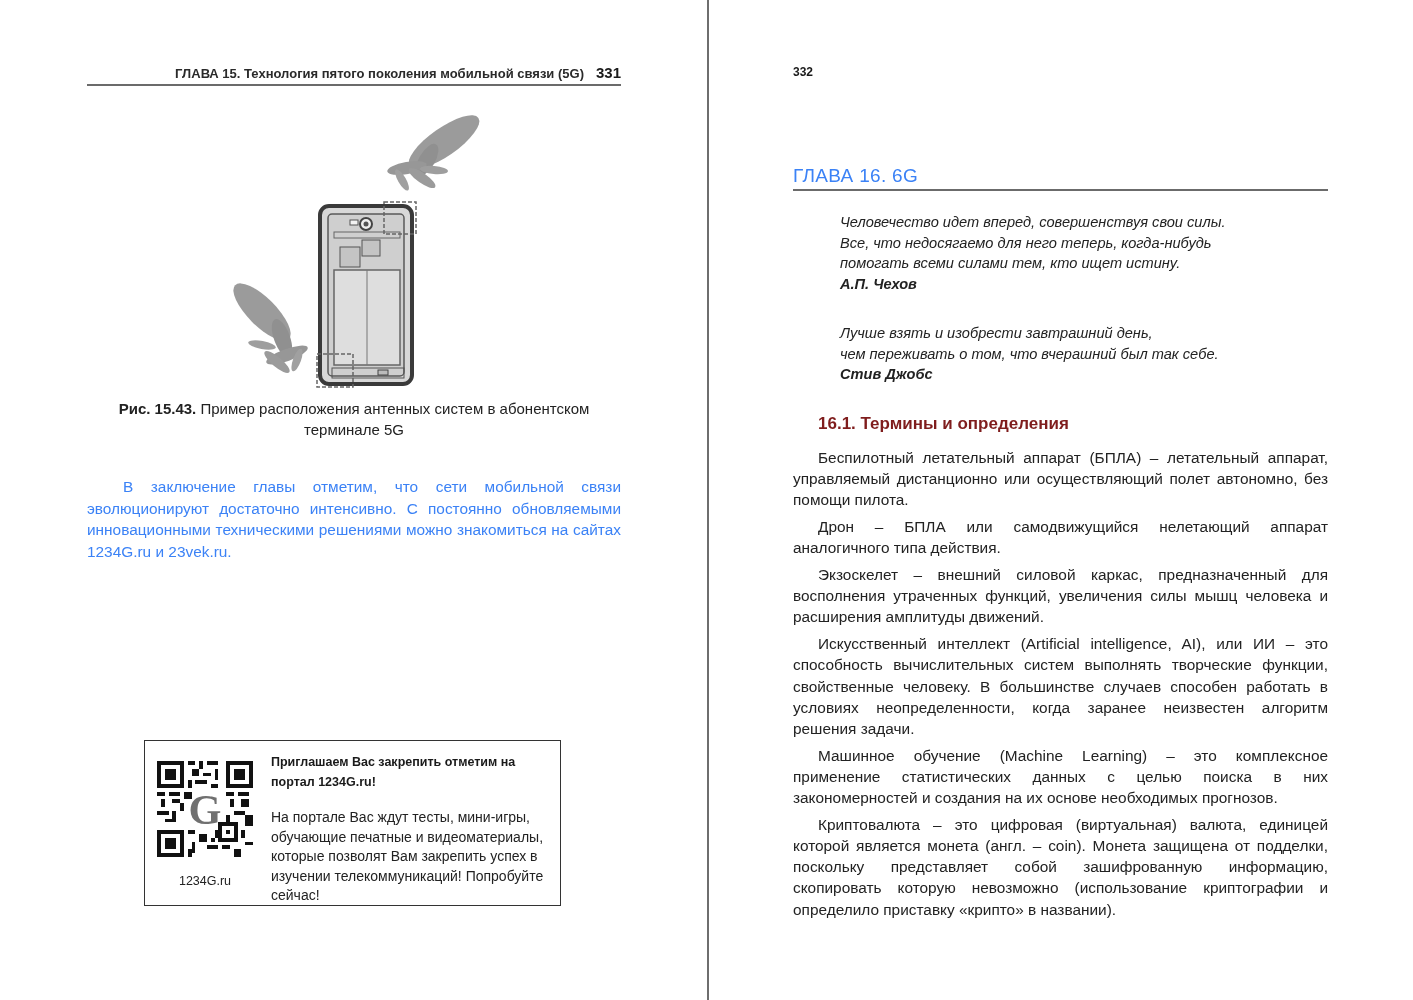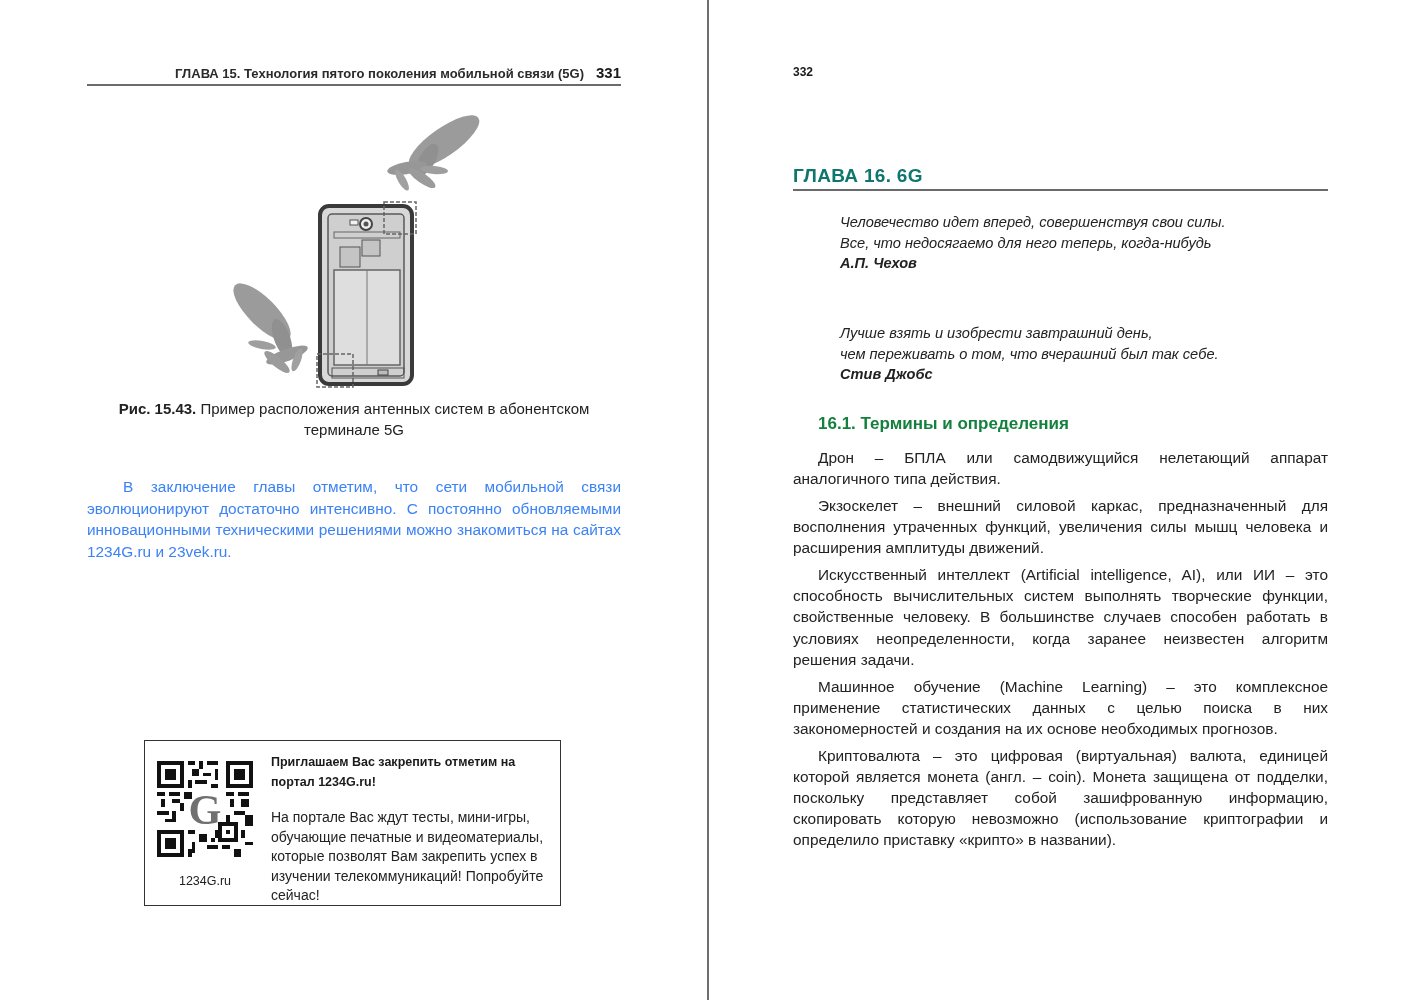--- a/index.html
+++ b/index.html
@@ -41,31 +41,31 @@
     .qr { position: absolute; left: 12px; top: 20px; width: 96px; height: 96px; }
     .qr svg { width: 100%; height: 100%; display: block; }
     .qr-label { position: absolute; left: 0; top: 133px; width: 120px; text-align: center; font-size: 12.5px; color: #222; }
     .promo-title { position: absolute; left: 126px; top: 11px; width: 285px; font-weight: bold; font-size: 12.5px; line-height: 20px; color: #1a1a1a; }
     .promo-body { position: absolute; left: 126px; top: 67px; width: 285px; font-size: 14px; line-height: 19.5px; color: #222; }
 
     
     .right-pagenum { position: absolute; left: 793px; top: 65px; font-weight: bold; font-size: 12px; color: #1a1a1a; }
     .chapter-title {
       position: absolute; left: 793px; top: 165px; width: 535px; height: 24px;
-      border-bottom: 2px solid #6b6b6b; font-weight: bold; font-size: 19px; color: #0f766e; letter-spacing: 0.3px;
+      border-bottom: 2px solid #6b6b6b; font-weight: normal; font-size: 19px; color: #3b82f6; letter-spacing: 0.3px;
     }
     .epigraph {
       position: absolute; left: 840px; width: 484px; text-align: left;
       font-style: italic; font-size: 14.6px; line-height: 20.5px; color: #222;
     }
     .epigraph .author { font-weight: bold; }
     .epi1 { top: 212px; }
     .epi2 { top: 323px; }
 
-    .section-title { position: absolute; left: 818px; top: 414px; font-weight: bold; font-size: 17px; color: #15803d; text-align: center; }
+    .section-title { position: absolute; left: 818px; top: 414px; font-weight: bold; font-size: 17px; color: #7f1d1d; text-align: center; }
 
     .defs { position: absolute; left: 793px; top: 447px; width: 535px; }
     .def {
       font-size: 15.4px; line-height: 21.2px; text-align: justify; text-indent: 25px; color: #222;
       margin: 0 0 5.5px 0;
     }
   </style>
 </head>
 <body>
 
@@ -189,30 +189,32 @@
 <div class="spine"></div>
 
 <div class="page page-right"></div>
 
 <div class="right-pagenum">332</div>
 <div class="chapter-title">ГЛАВА 16. 6G</div>
 
 <div class="epigraph epi1">
   <div>Человечество идет вперед, совершенствуя свои силы.</div>
   <div>Все, что недосягаемо для него теперь, когда-нибудь</div>
+  <div>помогать всеми силами тем, кто ищет истину.</div>
   <div class="author">А.П. Чехов</div>
 </div>
 
 <div class="epigraph epi2">
   <div>Лучше взять и изобрести завтрашний день,</div>
   <div>чем переживать о том, что вчерашний был так себе.</div>
   <div class="author">Стив Джобс</div>
 </div>
 
 <div class="section-title">16.1. Термины и определения</div>
 
 <div class="defs">
+  <p class="def">Беспилотный летательный аппарат (БПЛА) – летательный аппарат, управляемый дистанционно или осуществляющий полет автономно, без помощи пилота.</p>
   <p class="def">Дрон – БПЛА или самодвижущийся нелетающий аппарат аналогичного типа действия.</p>
   <p class="def">Экзоскелет – внешний силовой каркас, предназначенный для восполнения утраченных функций, увеличения силы мышц человека и расширения амплитуды движений.</p>
   <p class="def">Искусственный интеллект (Artificial intelligence, AI), или ИИ – это способность вычислительных систем выполнять творческие функции, свойственные человеку. В большинстве случаев способен работать в условиях неопределенности, когда заранее неизвестен алгоритм решения задачи.</p>
   <p class="def">Машинное обучение (Machine Learning) – это комплексное применение статистических данных с целью поиска в них закономерностей и создания на их основе необходимых прогнозов.</p>
   <p class="def">Криптовалюта – это цифровая (виртуальная) валюта, единицей которой является монета (англ. – coin). Монета защищена от подделки, поскольку представляет собой зашифрованную информацию, скопировать которую невозможно (использование криптографии и определило приставку «крипто» в названии).</p>
 </div>
 
 </body></html>

